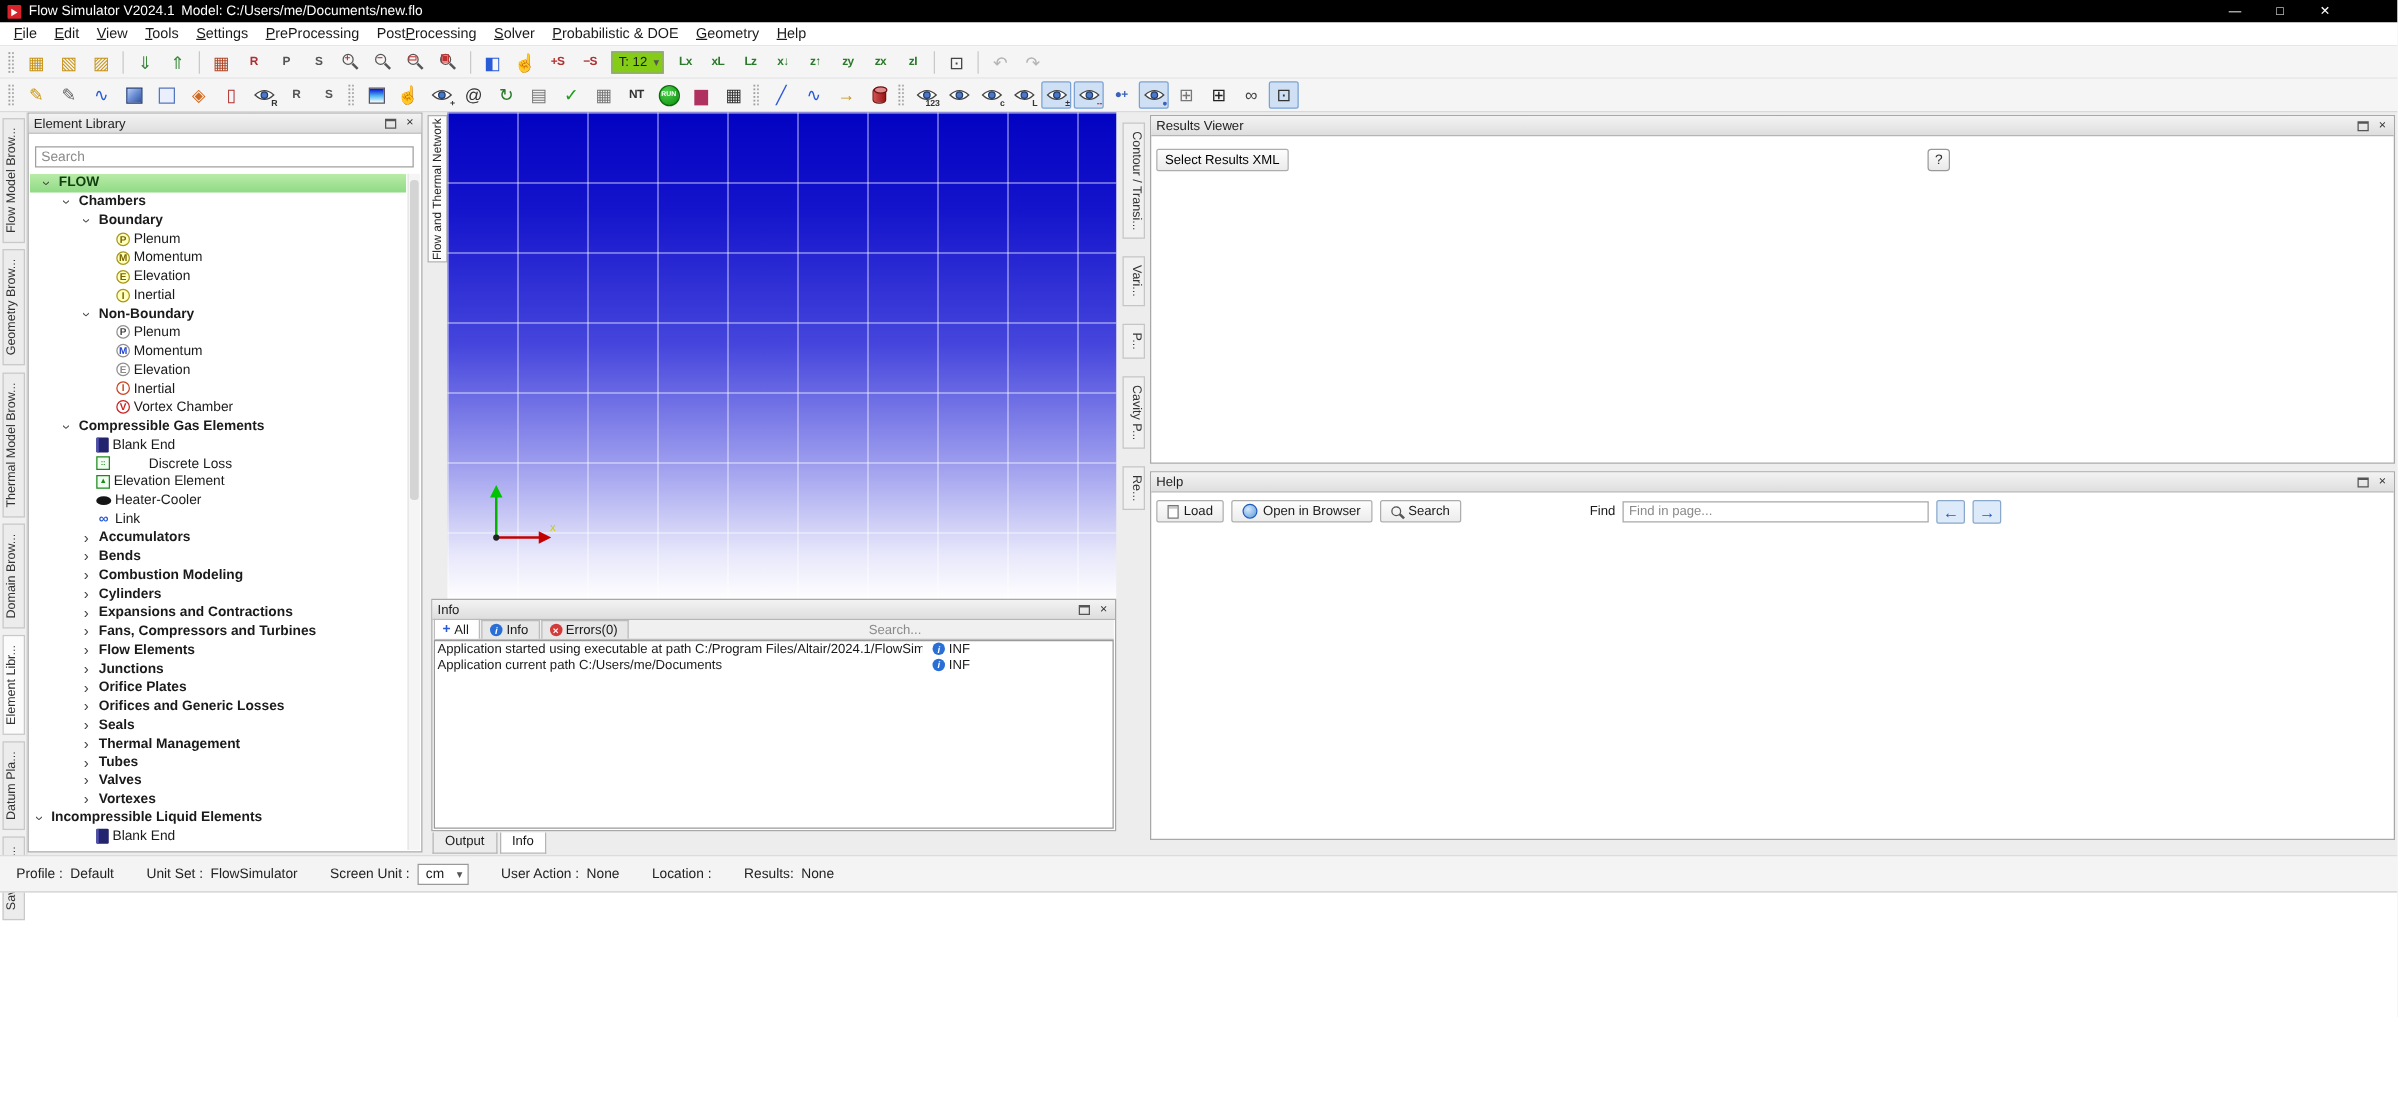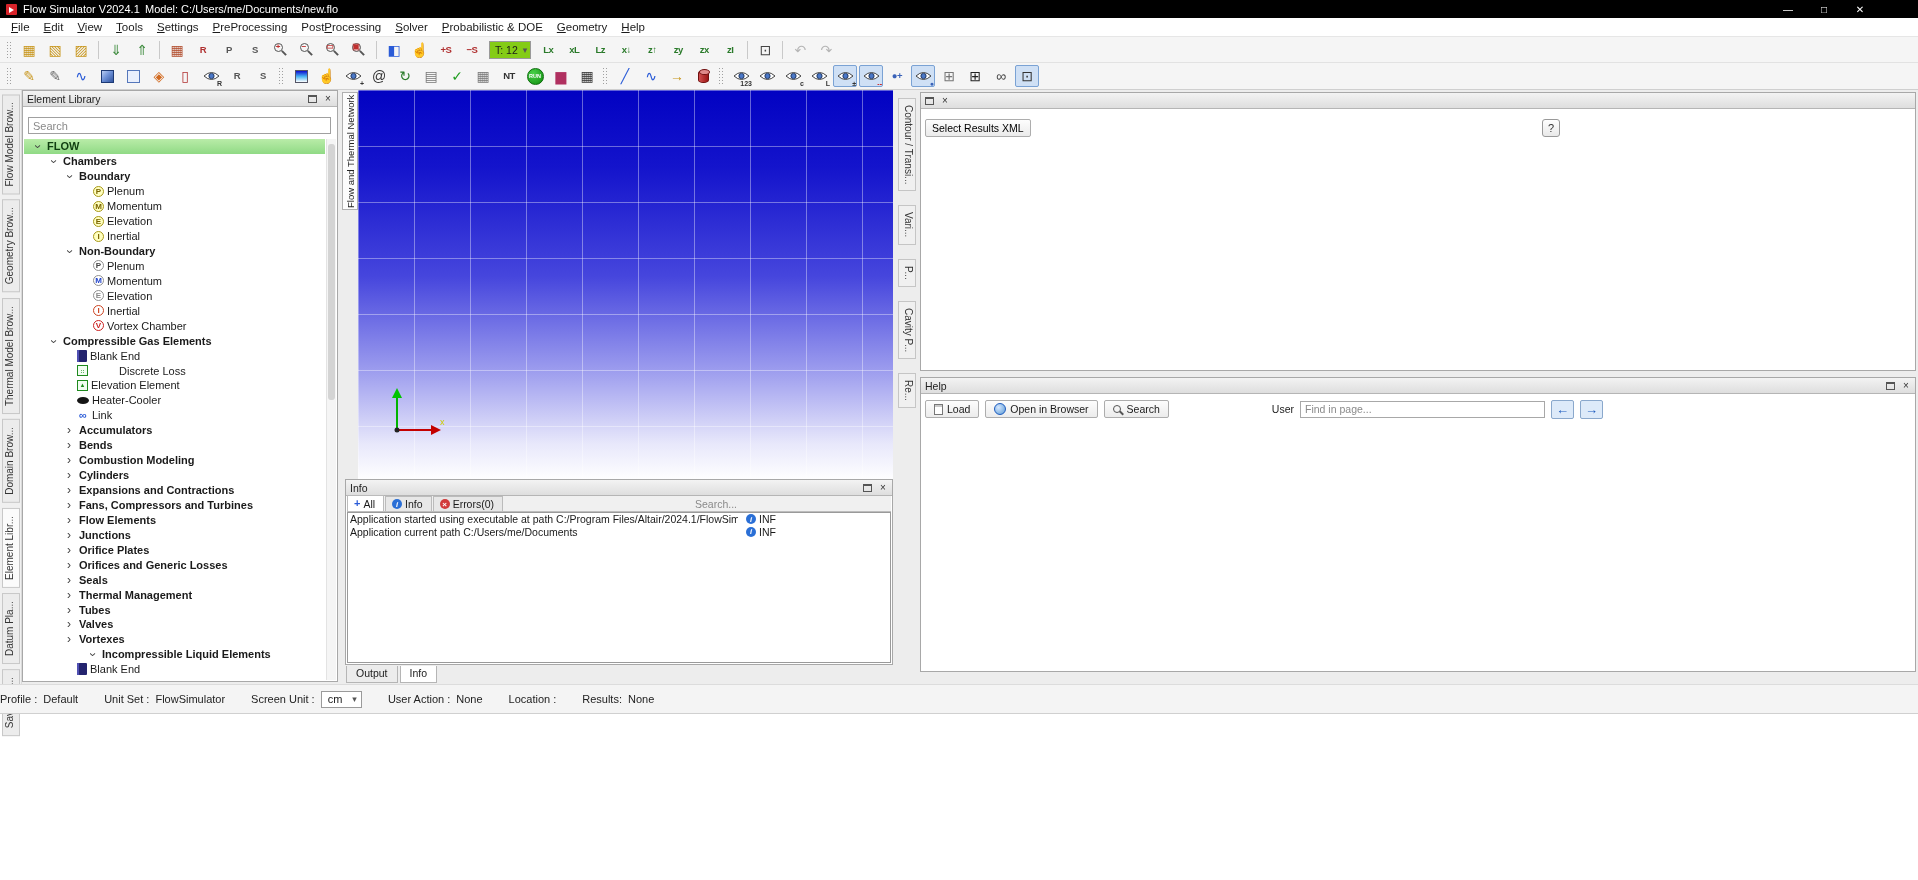--- a/index.html
+++ b/index.html
@@ -157,21 +157,21 @@
   .irow .msg { width:390px; padding-left:2px; white-space:nowrap; overflow:hidden; flex:none; }
   .irow .lvl { flex:1; display:flex; align-items:center; gap:3px; padding-left:8px; }
 
   
   #bottom-tabs { position:absolute; left:346px; top:576px; height:17px; display:flex; }
   .btab { border:1px solid #b5b5b5; border-top:none; background:#ececec; font-size:10.5px; padding:1px 9px; margin-right:2px; }
   .btab.active { background:#fff; }
 
   
   #statusbar { position:absolute; left:0; top:684px; width:1918px; height:30px; background:#f4f4f4;
-    border-top:1px solid #dcdcdc; border-bottom:1px solid #d0d0d0; display:flex; align-items:center; padding-left:0; font-size:11px; }
+    border-top:1px solid #dcdcdc; border-bottom:1px solid #d0d0d0; display:flex; align-items:center; padding-left:13px; font-size:11px; }
   .sbitem { display:flex; align-items:center; margin-right:26px; white-space:nowrap; }
   .sblabel { color:#222; }
   .sbval { margin-left:6px; color:#222; }
   .sbcombo { display:inline-flex; align-items:center; margin-left:6px; border:1px solid #9a9a9a; background:#fff; height:17px; padding:0 4px 0 6px; }
   .sbcombo .caret { margin-left:10px; font-size:9px; color:#555; }
 </style>
 </head>
 <body>
 
 <div id="titlebar">
@@ -605,21 +605,21 @@
           <span class="tlabel">Tubes</span>
         </div>
         <div class="trow grp" style="padding-left: 38px;">
           <span class="chev">›</span>
           <span class="tlabel">Valves</span>
         </div>
         <div class="trow grp" style="padding-left: 38px;">
           <span class="chev">›</span>
           <span class="tlabel">Vortexes</span>
         </div>
-        <div class="trow grp" style="padding-left: 22px; margin-left: 39px;">
+        <div class="trow grp" style="">
           <span class="chev open">›</span>
           <span class="tlabel">Incompressible Liquid Elements</span>
         </div>
         <div class="trow" style="padding-left: 53px;">
           <span class="tbook"></span>
           <span class="tlabel">Blank End</span>
         </div>
       </div>
     <div id="el-vscroll">
       <div id="el-vthumb"></div>
@@ -687,20 +687,21 @@
   <div id="right-strip">
       <div class="rtab">Contour / Transi...</div>
       <div class="rtab">Vari...</div>
       <div class="rtab">P...</div>
       <div class="rtab">Cavity P...</div>
       <div class="rtab">Re...</div>
     </div>
 
   <div id="results-viewer" class="panel">
     <div class="panel-header">
+      <span class="panel-title">Results Viewer</span>
       <span class="float-btn"></span>
       <span class="close-btn">×</span>
     </div>
     <button id="select-xml-btn">Select Results XML</button>
     <div id="rv-help-btn">?</div>
   </div>
 
   <div id="help-panel" class="panel">
     <div class="panel-header">
       <span class="panel-title">Help</span>
@@ -713,21 +714,21 @@
         <span>Load</span>
       </span>
       <span class="hbtn">
         <span class="globeicon"></span>
         <span>Open in Browser</span>
       </span>
       <span class="hbtn">
         <span class="sring"></span>
         <span>Search</span>
       </span>
-      <span id="find-label">User</span>
+      <span id="find-label">Find</span>
       <input id="find-input" placeholder="Find in page..." style="">
       <span class="hnav">←</span>
       <span class="hnav">→</span>
     </div>
   </div>
 
 </div>
 
 <div id="statusbar">
     <div class="sbitem">

